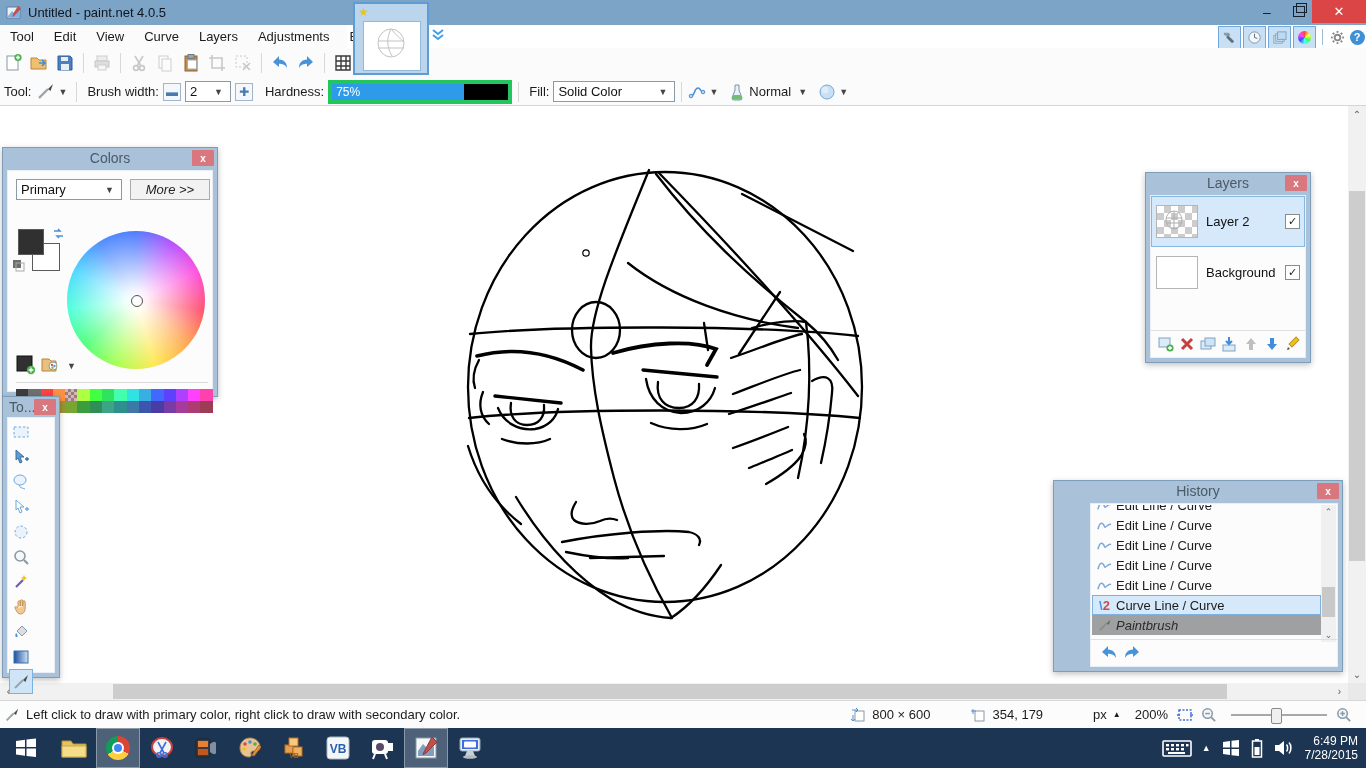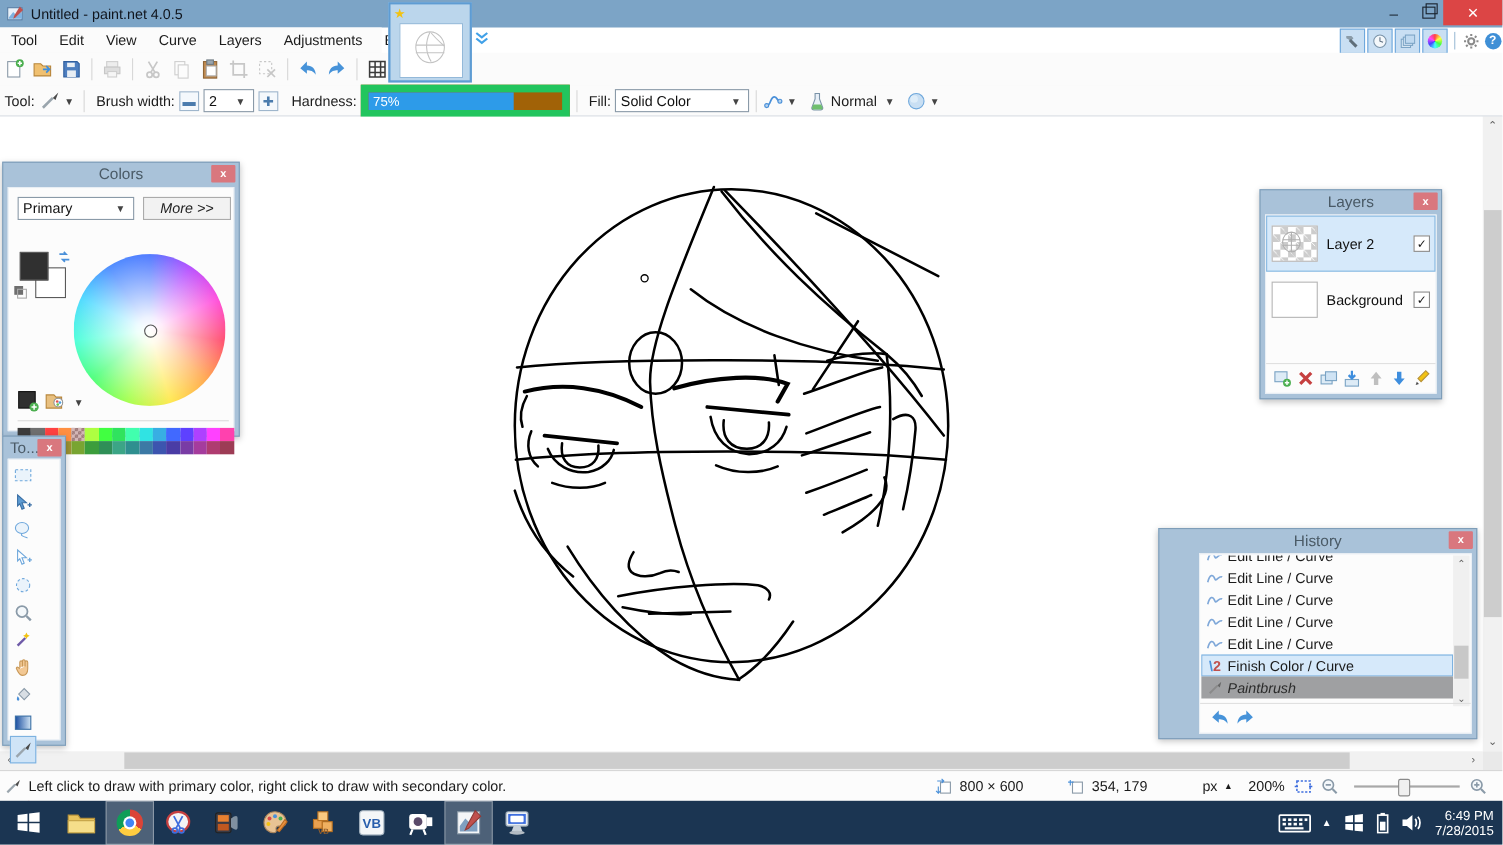--- a/index.html
+++ b/index.html
@@ -44,21 +44,21 @@
   
   .optbar{left:0;top:78px;width:1366px;height:28px;background:#FBFBFB;border-bottom:1px solid #CFD6DD;
           display:flex;align-items:center;box-sizing:border-box;}
   .ob-label{color:#1b1b1b;margin:0 4px;}
   .ob-sep{width:1px;height:20px;background:#D8D8D8;margin:0 6px;}
   .caret{font-size:9px;color:#444;margin:0 3px;}
   .combo{height:21px;border:1px solid #8A9AA8;background:#fff;display:flex;align-items:center;
          justify-content:space-between;padding:0 4px;box-sizing:border-box;color:#111;}
   .stepbtn{width:16px;height:16px;border:1px solid #9FB6CC;color:#4A7BAD;background:#F4F8FC;
            display:flex;align-items:center;justify-content:center;font-size:12px;line-height:1;}
-  .slider{width:176px;height:16px;border:7px solid #22c55e;background:#a16207;position:relative;}
+  .slider{width:176px;height:16px;border:4px solid #22c55e;background:#000000;position:relative;}
   .slider .fill{position:absolute;left:0;top:0;bottom:0;background:#2D9BE9;}
   .slider .val{position:absolute;left:4px;top:1px;color:#fff;font-size:12px;}
 
   
   .workspace{left:0;top:106px;width:1348px;height:577px;background:#FFFFFF;overflow:hidden;}
   .vscroll{right:0;top:106px;width:18px;height:577px;background:#F1F1F1;}
   .vscroll .arrow{position:absolute;left:0;width:18px;height:17px;color:#606060;font-size:10px;
                   display:flex;align-items:center;justify-content:center;}
   .vscroll .thumb{position:absolute;left:1px;width:16px;background:#CDCDCD;}
   .hscroll{left:0;top:683px;width:1348px;height:17px;background:#F1F1F1;}
@@ -735,21 +735,21 @@
             <svg viewBox="0 0 16 16" width="15" height="15">
               <path d="M1 12 C3 4 6 4 8 9 C9 12 12 5 15 7" fill="none" stroke="#7FA8D9" stroke-width="1.6"></path>
             </svg>
           </span>
           <span>Edit Line / Curve</span>
         </div>
         <div class="hist-item hist-cur">
           <span class="hicon">
             <span class="lc-ic"><i>\</i><b>2</b></span>
           </span>
-          <span>Finish Color / Curve</span>
+          <span>Curve Line / Curve</span>
         </div>
         <div class="hist-item hist-redo">
           <span class="hicon">
             <svg viewBox="0 0 16 16" width="14" height="14">
               <line x1="2" y1="14" x2="10" y2="6" stroke="#8A8A8A" stroke-width="2"></line>
               <path d="M10 6 L14 2 L12.5 8 Z" fill="#666"></path>
             </svg>
           </span>
           <span>Paintbrush</span>
         </div>

